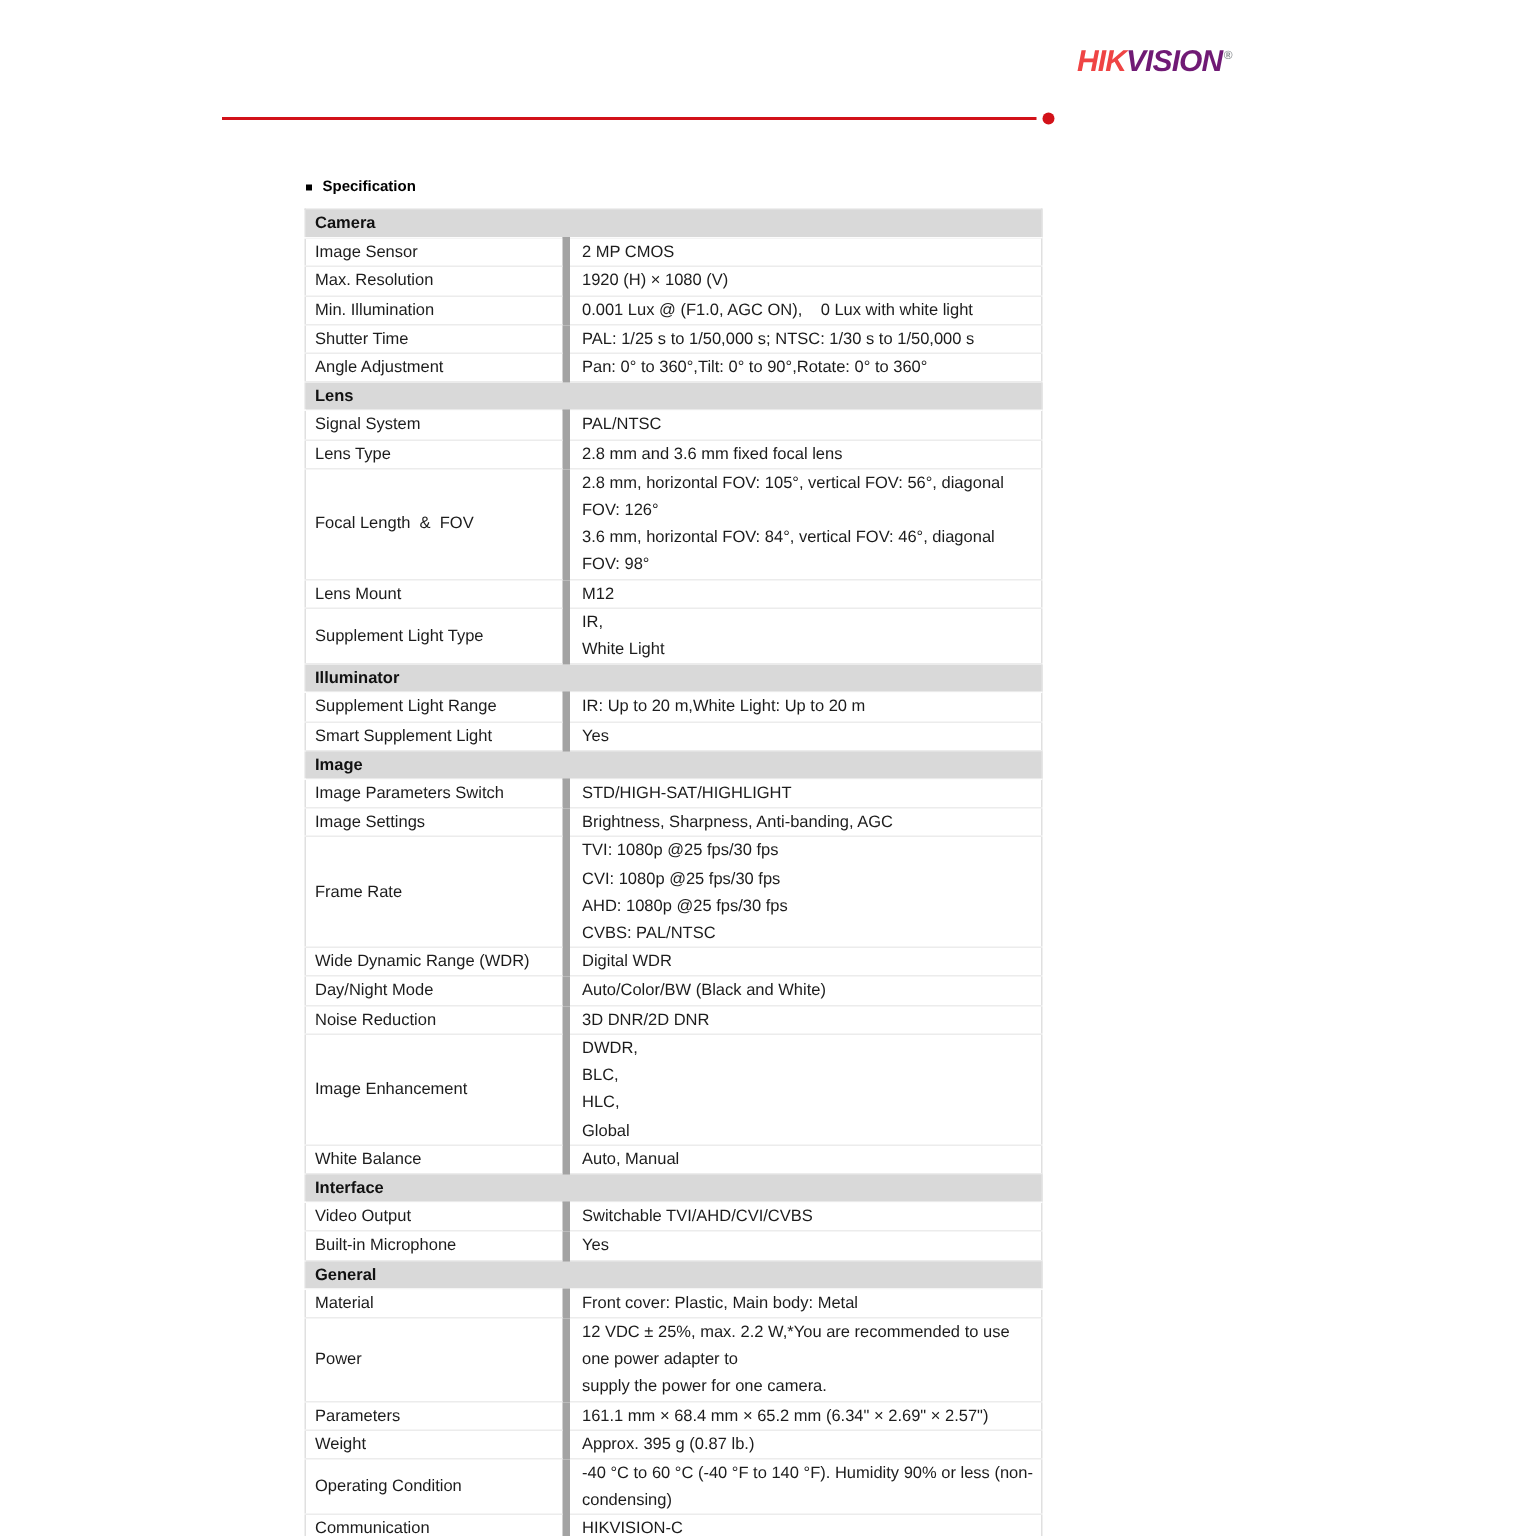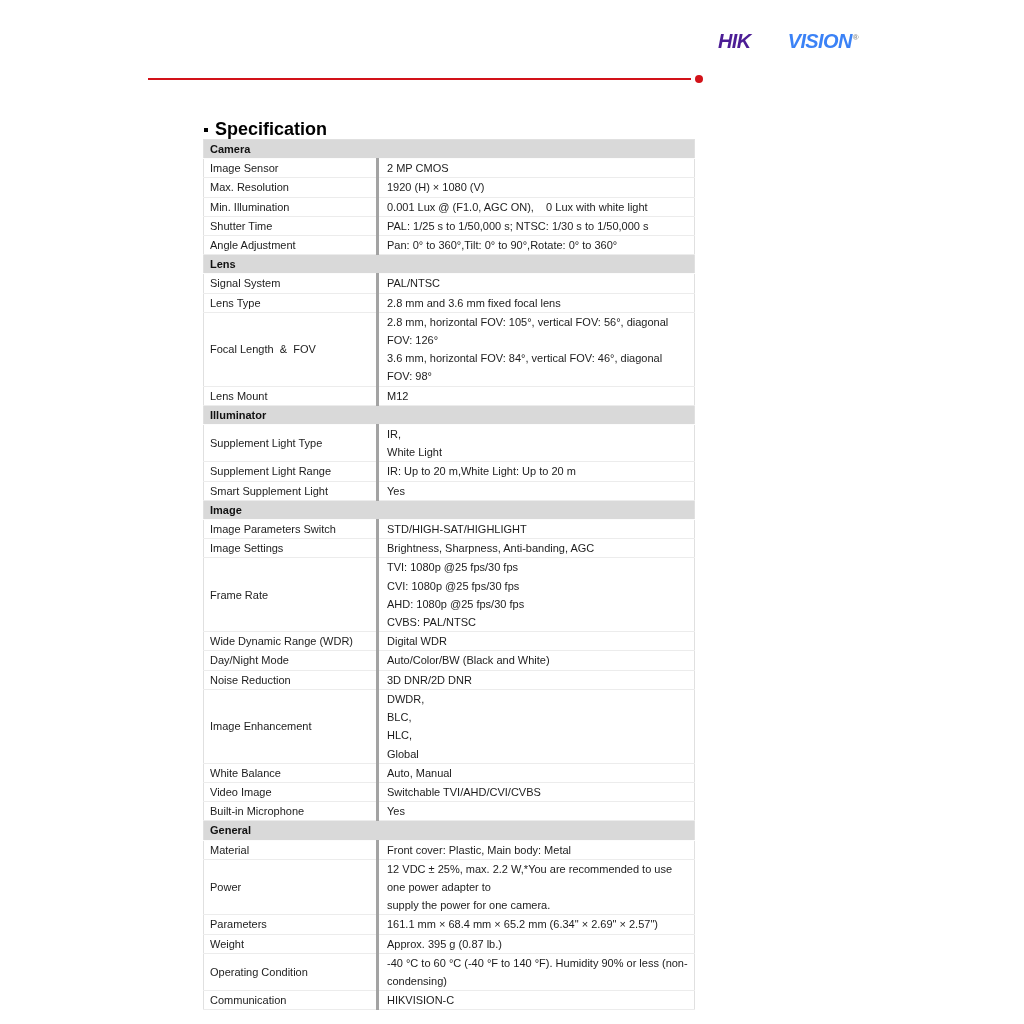--- a/index.html
+++ b/index.html
@@ -11,61 +11,61 @@
   }
   .page { position: relative; width: 1024px; height: 1024px; overflow: hidden; }
 
   
   .logo {
     position: absolute; left: 718px; top: 30px;
     font-style: italic; font-weight: bold;
     font-size: 20px; letter-spacing: -0.6px;
     white-space: nowrap;
   }
-  .logo .hik    { color: #4c1d95; }
-  .logo .vision { color: #3b82f6; margin-left: 37px; }
+  .logo .hik    { color: #ef4444; }
+  .logo .vision { color: #701a75; }
   .logo .tm     { font-size: 8px; color: #8b8f92; vertical-align: super; font-style: normal; margin-left: 1px; }
 
   .rule {
     position: absolute; left: 148px; top: 78px;
     width: 543px; height: 2px; background: #d21219;
   }
   .rule .dot {
     position: absolute; right: -12px; top: -3px;
     width: 8px; height: 8px; border-radius: 50%;
     background: #d21219; display: block;
   }
 
   
   .title-row {
     position: absolute; left: 204px; top: 119px;
     display: flex; align-items: center; gap: 7px;
   }
   .title-bullet { width: 4px; height: 4px; background: #000; display: inline-block; }
-  .title-text { font-weight: bold; font-size: 18px; color: #000; }
+  .title-text { font-weight: bold; font-size: 10px; color: #000; }
 
   
   .spec-table {
     position: absolute; left: 203px; top: 139px;
     width: 492px;
     border-collapse: collapse; table-layout: fixed;
     font-size: 11px;
     border: 1px solid #e0e0e0;
   }
   col.c1 { width: 174px; }
   .spec-table td { vertical-align: middle; padding: 0; line-height: 18.2px; }
   .section-cell {
     background: #d9d9d9;
     font-weight: bold; color: #111;
     padding-left: 6px !important;
     border-bottom: 1px solid #fcfcfc;
   }
   .label-cell {
     padding-left: 6px !important;
-    border-right: 3px solid #a3a3a3;
+    border-right: 5px solid #a3a3a3;
     border-bottom: 1px solid #ececec;
     white-space: pre-wrap;
   }
   .value-cell {
     padding-left: 8px !important;
     padding-right: 4px !important;
     border-bottom: 1px solid #ececec;
     white-space: pre-wrap;
   }
 </style>
@@ -128,26 +128,26 @@
         <tr>
           <td class="label-cell">Focal Length  &amp;  FOV</td>
           <td class="value-cell">2.8 mm, horizontal FOV: 105°, vertical FOV: 56°, diagonal FOV: 126°
 3.6 mm, horizontal FOV: 84°, vertical FOV: 46°, diagonal FOV: 98°</td>
         </tr>
         <tr>
           <td class="label-cell">Lens Mount</td>
           <td class="value-cell">M12</td>
         </tr>
         <tr>
-          <td colspan="2" class="section-cell">Illuminator</td>
-        </tr>
-        <tr>
           <td class="label-cell">Supplement Light Type</td>
           <td class="value-cell">IR,
 White Light</td>
+        </tr>
+        <tr>
+          <td colspan="2" class="section-cell">Illuminator</td>
         </tr>
         <tr>
           <td class="label-cell">Supplement Light Range</td>
           <td class="value-cell">IR: Up to 20 m,White Light: Up to 20 m</td>
         </tr>
         <tr>
           <td class="label-cell">Smart Supplement Light</td>
           <td class="value-cell">Yes</td>
         </tr>
         <tr>
@@ -185,21 +185,24 @@
           <td class="value-cell">DWDR,
 BLC,
 HLC,
 Global</td>
         </tr>
         <tr>
           <td class="label-cell">White Balance</td>
           <td class="value-cell">Auto, Manual</td>
         </tr>
         <tr>
-          <td class="label-cell">Video Image</td>
+          <td colspan="2" class="section-cell">Interface</td>
+        </tr>
+        <tr>
+          <td class="label-cell">Video Output</td>
           <td class="value-cell">Switchable TVI/AHD/CVI/CVBS</td>
         </tr>
         <tr>
           <td class="label-cell">Built-in Microphone</td>
           <td class="value-cell">Yes</td>
         </tr>
         <tr>
           <td colspan="2" class="section-cell">General</td>
         </tr>
         <tr>

